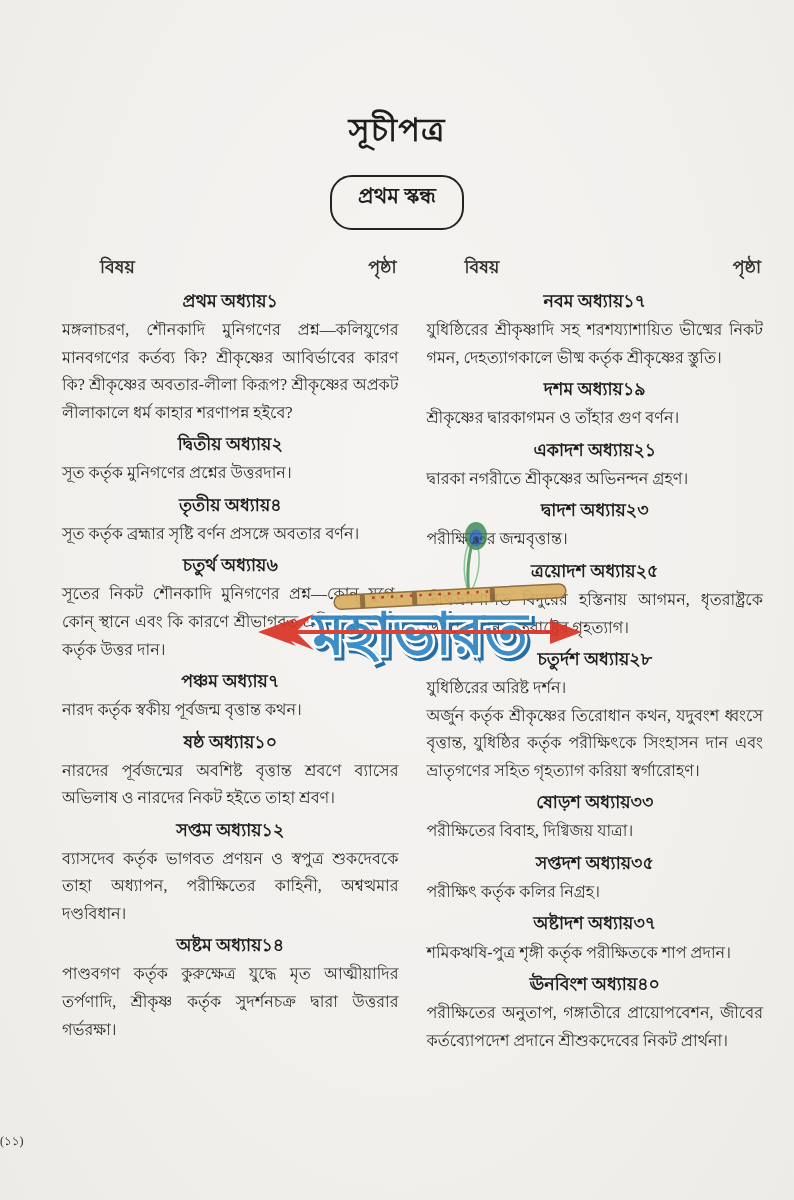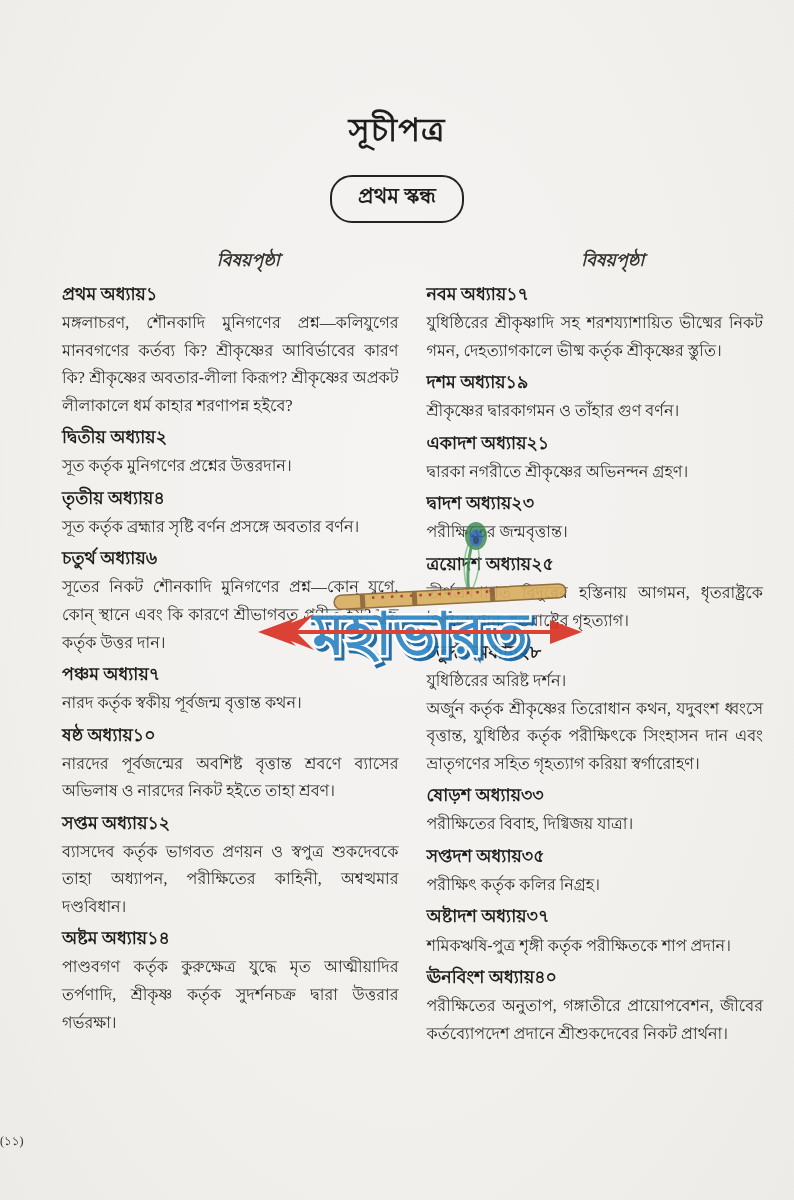--- a/index.html
+++ b/index.html
@@ -20,43 +20,42 @@
     font-weight:bold;
     letter-spacing:1px;
     color:#1e1d1b;
   }
   .section-badge{
     display:block;
     width:fit-content;
     margin:16px auto 0 auto;
     border:2.5px solid #242320;
     border-radius:22px;
-    padding:3px 26px 6px 26px;
+    padding:3px 26px 13px 26px;
     font-size:21px;
     font-weight:bold;
     color:#1e1d1b;
   }
   .cols{
     display:flex;
     gap:28px;
     padding:24px 31px 0 62px;
   }
   .col{flex:1;min-width:0;}
   .colhead{
     display:flex;
-    justify-content:center;
-    font-style:italic;
+    justify-content:space-between;
     font-weight:bold;
     font-size:17.5px;
     padding:0 2px 0 38px;
     color:#33322f;
   }
   .entry-head{
     display:flex;
-    justify-content:flex-start;
+    justify-content:center;
     align-items:baseline;
     font-weight:bold;
     font-size:17.5px;
     line-height:1.72;
     margin-top:3px;
     color:#1f1e1c;
   }
   .entry-desc{
     font-size:16px;
     line-height:1.72;

